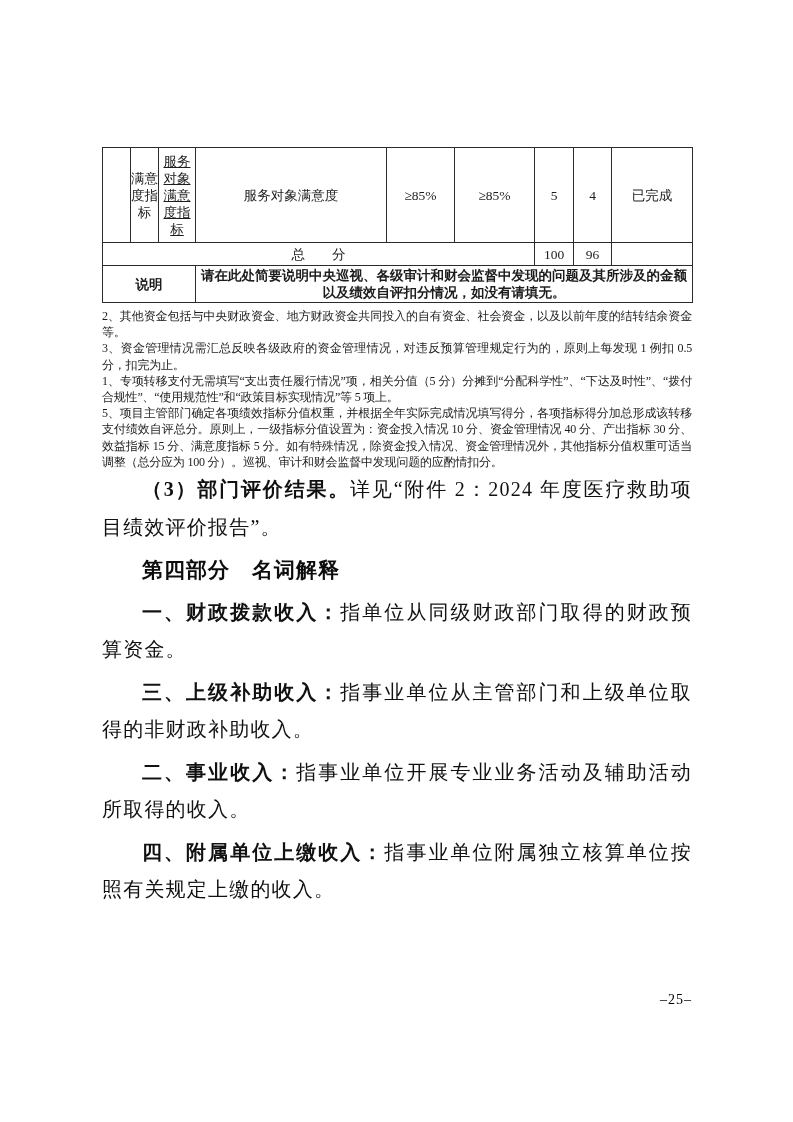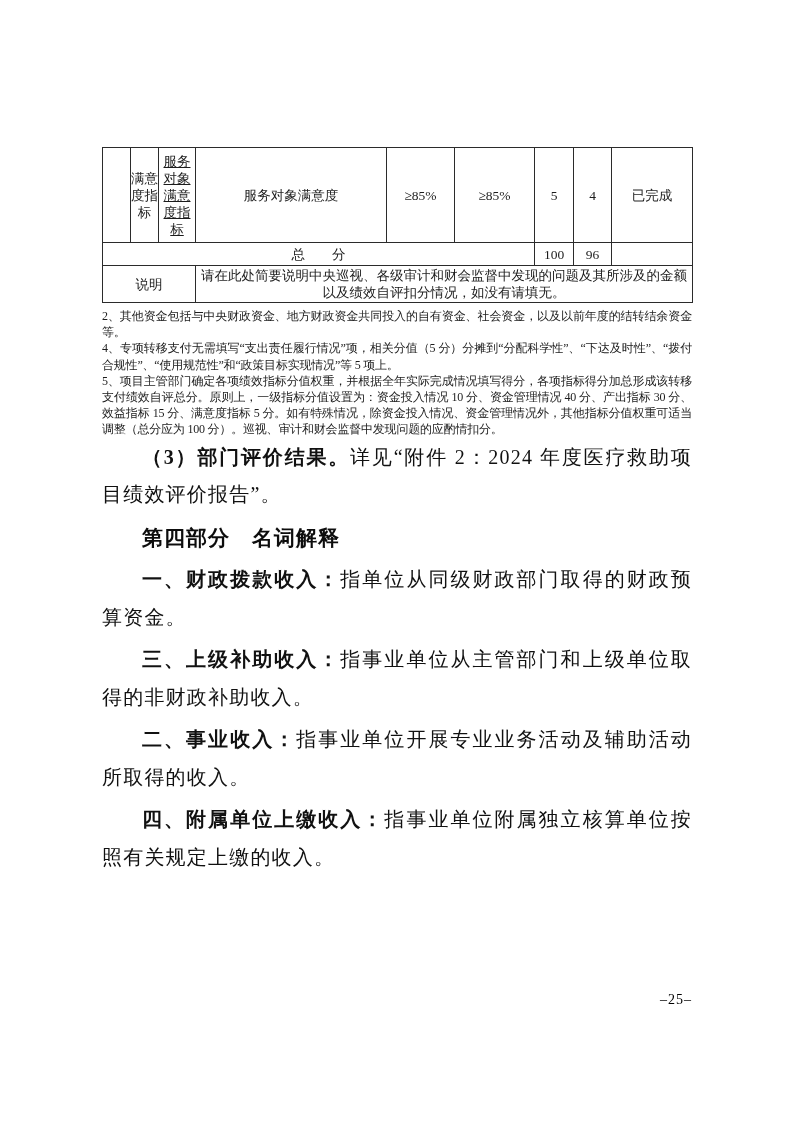--- a/index.html
+++ b/index.html
@@ -29,21 +29,21 @@
   table.score-table td {
     border: 1px solid #2b2b2b;
     text-align: center;
     vertical-align: middle;
     padding: 0;
     line-height: 17px;
     box-sizing: border-box;
   }
   tr.row-data    { height: 95px; }
   tr.row-total   { height: 23px; }
-  tr.row-remark  { height: 37px; }
+  tr.row-remark  { height: 37px; font-weight: bold; }
   td.vert {
     word-break: break-all;
     line-height: 16.5px;
   }
   td.vert-1 { padding: 0 7px; }
   td.vert-2 { padding: 0 4px; text-decoration: underline; }
   td.remark-content {
     text-align: left;
     padding: 2px 6px;
     line-height: 17px;
@@ -130,21 +130,22 @@
       </tr>
       <tr class="row-remark">
         <td colspan="3">说明</td>
         <td colspan="6" class="remark-content">请在此处简要说明中央巡视、各级审计和财会监督中发现的问题及其所涉及的金额以及绩效自评扣分情况，如没有请填无。</td>
       </tr>
     </tbody>
   </table>
 
   <div class="notes">
     <p>2、其他资金包括与中央财政资金、地方财政资金共同投入的自有资金、社会资金，以及以前年度的结转结余资金等。</p>
-    <p>4、专项转移支付无需填写“支出责任履行情况”项，相关分值（5 分）分摊到“分配科学性”、“下达及时性”、“拨付合规性”、“使用规范性”和“政策目标实现情况”等 5 项上。</p>
+    <p>3、资金管理情况需汇总反映各级政府的资金管理情况，对违反预算管理规定行为的，原则上每发现 1 例扣 0.5 分，扣完为止。</p>
+    <p>1、专项转移支付无需填写“支出责任履行情况”项，相关分值（5 分）分摊到“分配科学性”、“下达及时性”、“拨付合规性”、“使用规范性”和“政策目标实现情况”等 5 项上。</p>
     <p>5、项目主管部门确定各项绩效指标分值权重，并根据全年实际完成情况填写得分，各项指标得分加总形成该转移支付绩效自评总分。原则上，一级指标分值设置为：资金投入情况 10 分、资金管理情况 40 分、产出指标 30 分、效益指标 15 分、满意度指标 5 分。如有特殊情况，除资金投入情况、资金管理情况外，其他指标分值权重可适当调整（总分应为 100 分）。巡视、审计和财会监督中发现问题的应酌情扣分。</p>
   </div>
 
   <div class="body-text">
     <p><span class="lead-bold">（3）部门评价结果。</span><span>详见“附件 2：2024 年度医疗救助项目绩效评价报告”。</span></p>
 
     <h2 class="section-heading">第四部分　名词解释</h2>
 
     <p><span class="lead-bold">一、财政拨款收入：</span><span>指单位从同级财政部门取得的财政预算资金。</span></p>
     <p><span class="lead-bold">三、上级补助收入：</span><span>指事业单位从主管部门和上级单位取得的非财政补助收入。</span></p>

